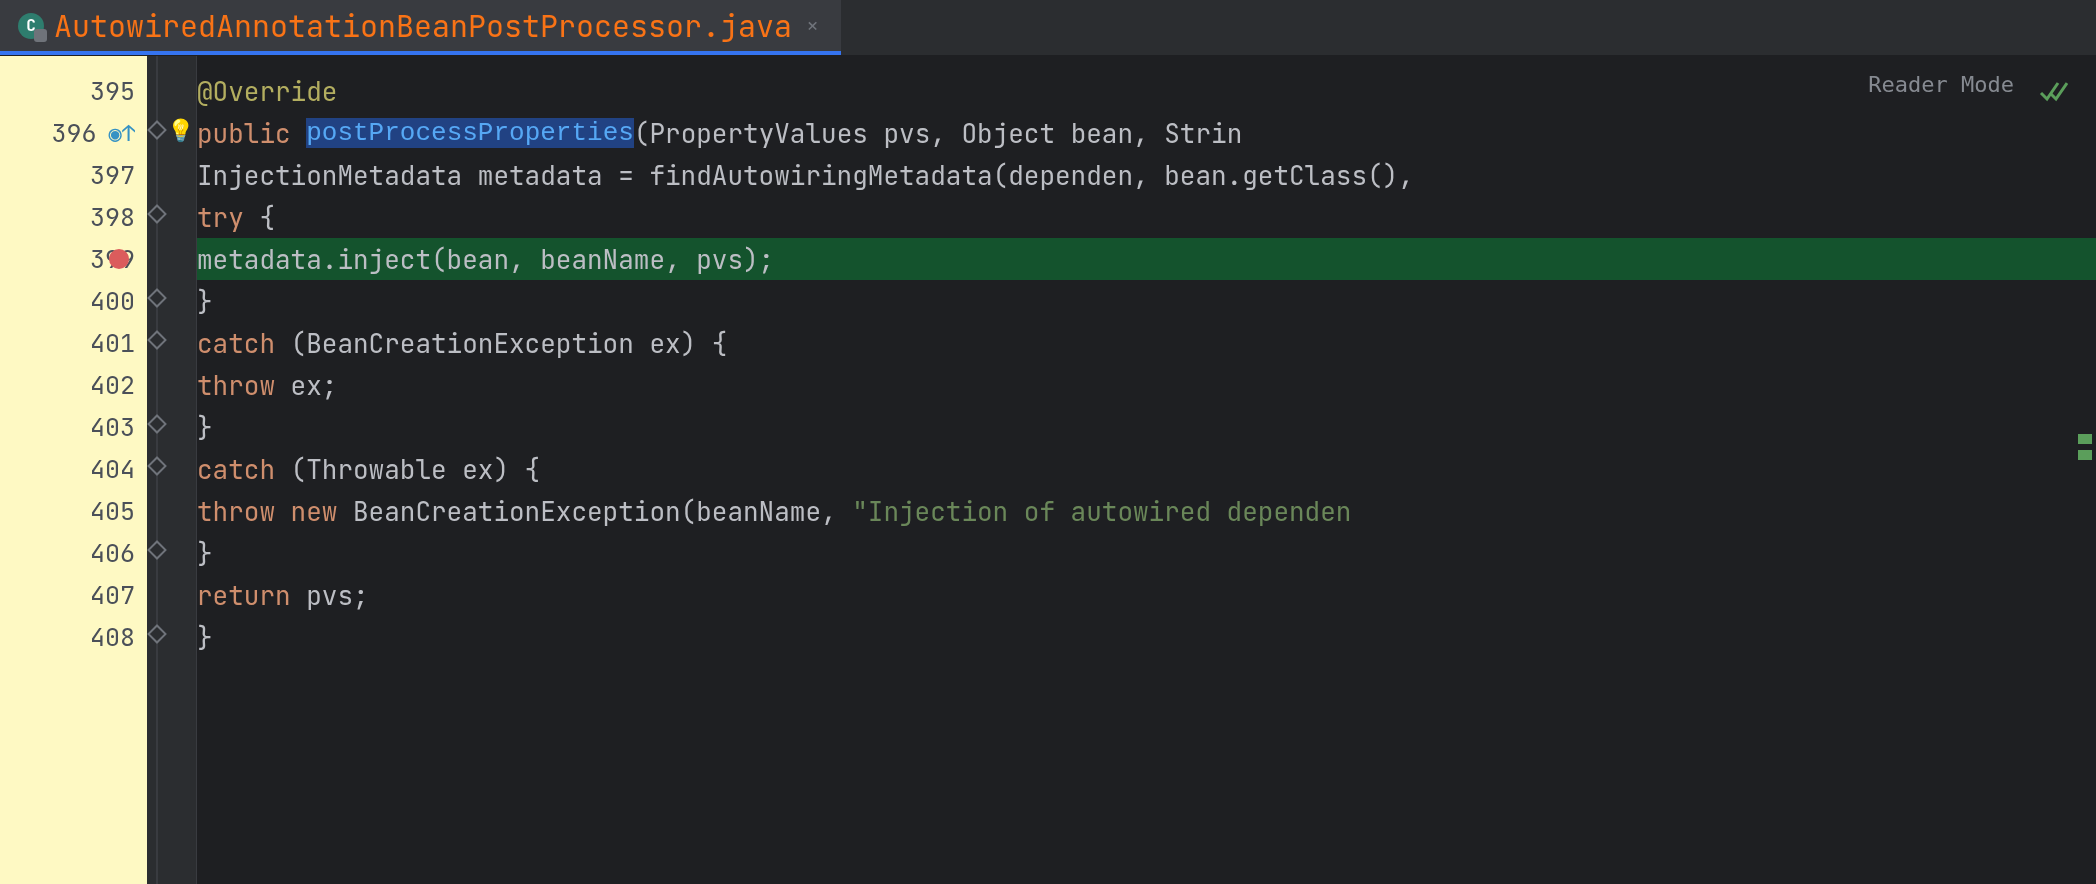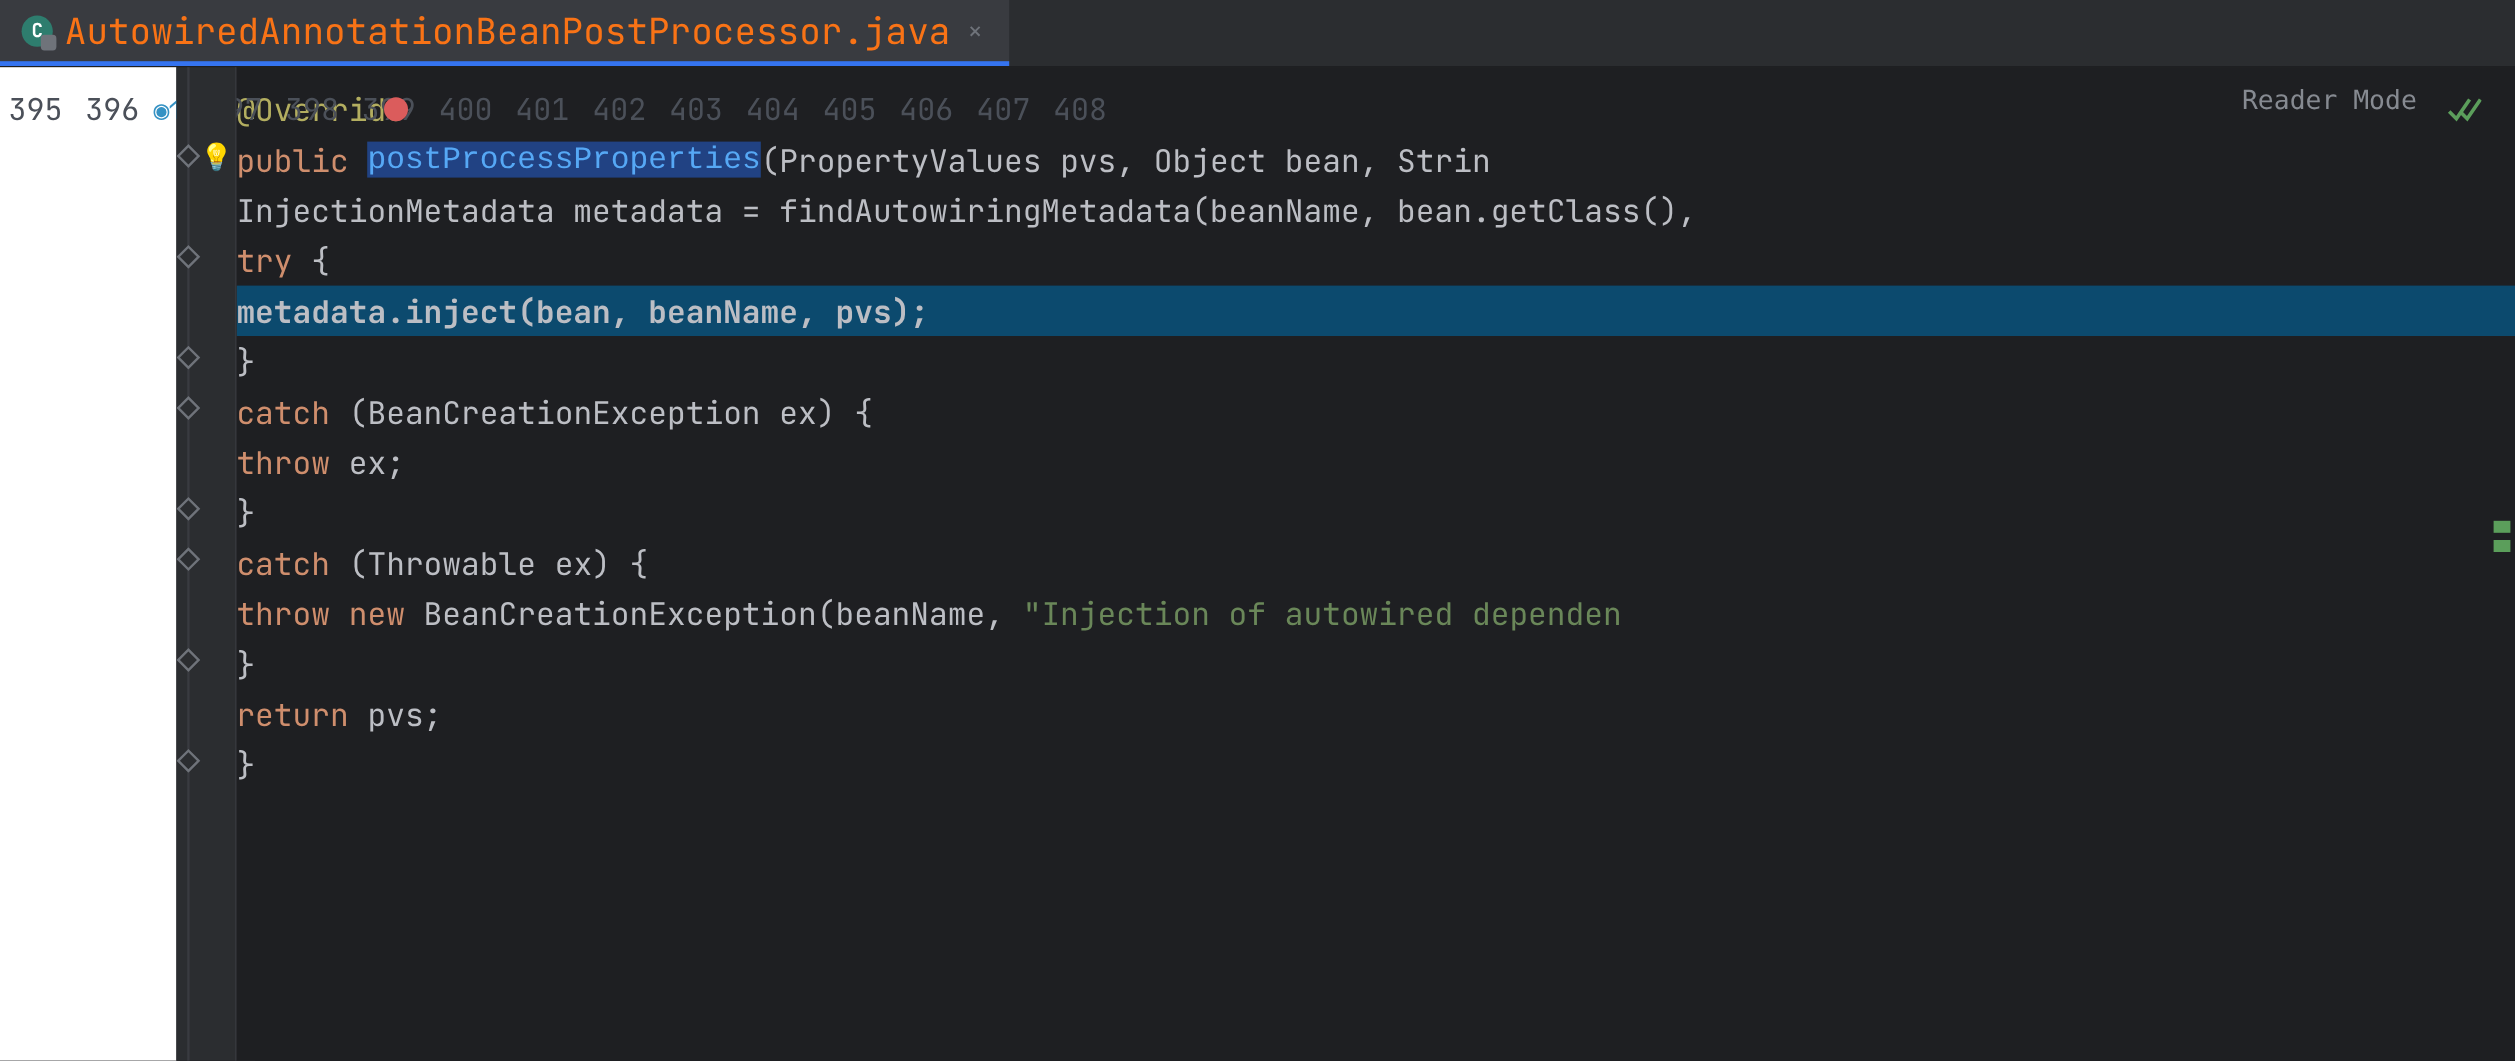--- a/index.html
+++ b/index.html
@@ -61,22 +61,22 @@
     cursor: pointer;
     padding: 0 4px;
   }
   .code-area {
     display: flex;
     flex: 1;
     position: relative;
   }
   .gutter {
     display: flex;
-    flex-direction: row;
-    background: #ffffff;
+    flex-direction: column;
+    background: #fef9c3;
     padding-top: 14px;
     width: 147px;
     flex-shrink: 0;
   }
   .gutter-row {
     display: flex;
     align-items: center;
     justify-content: flex-end;
     height: 42px;
     padding-right: 12px;
@@ -127,21 +127,21 @@
     flex: 1;
     padding-top: 14px;
     overflow: hidden;
   }
   .code-line {
     height: 42px;
     display: flex;
     align-items: center;
     white-space: pre;
   }
-  .code-line.bp-line { background: #0c4a6e; font-weight: bold; }
+  .code-line.bp-line { background: #14532d; }
   .hl-kw { color: #cf8e6d; }
   .hl-ann { color: #b3ae60; }
   .hl-id { color: #bcbec4; }
   .hl-method-decl { color: #56a8f5; background: #214283; font-family: Liberation Mono, monospace; }
   .hl-method { color: #bcbec4; }
   .hl-str { color: #6a8759; }
   .bulb {
     position: absolute;
     left: 167px;
     top: 60px;
@@ -263,21 +263,21 @@
       <div class="fold-marker" style="top:277px"></div>
       <div class="fold-marker" style="top:361px"></div>
       <div class="fold-marker" style="top:403px"></div>
       <div class="fold-marker" style="top:487px"></div>
       <div class="fold-marker" style="top:571px"></div>
     </div>
 
     <div class="code-content">
       <div class="code-line">    <span class="hl-ann">@Override</span></div>
       <div class="code-line">    <span class="hl-kw">public </span><span class="hl-method-decl">postProcessProperties</span><span class="hl-id">(PropertyValues pvs, Object bean, Strin</span></div>
-      <div class="code-line">        <span class="hl-id">InjectionMetadata metadata = </span><span class="hl-method">findAutowiringMetadata</span><span class="hl-id">(beanName, bean.getClass(),</span></div>
+      <div class="code-line">        <span class="hl-id">InjectionMetadata metadata = </span><span class="hl-method">findAutowiringMetadata</span><span class="hl-id">(dependen, bean.getClass(),</span></div>
       <div class="code-line">        <span class="hl-kw">try</span><span class="hl-id"> {</span></div>
       <div class="code-line bp-line">            <span class="hl-id">metadata.inject(bean, beanName, pvs);</span></div>
       <div class="code-line">        <span class="hl-id">}</span></div>
       <div class="code-line">        <span class="hl-kw">catch</span><span class="hl-id"> (BeanCreationException ex) {</span></div>
       <div class="code-line">            <span class="hl-kw">throw</span><span class="hl-id"> ex;</span></div>
       <div class="code-line">        <span class="hl-id">}</span></div>
       <div class="code-line">        <span class="hl-kw">catch</span><span class="hl-id"> (Throwable ex) {</span></div>
       <div class="code-line">            <span class="hl-kw">throw </span><span class="hl-kw">new </span><span class="hl-id">BeanCreationException(beanName, </span><span class="hl-str">"Injection of autowired dependen</span></div>
       <div class="code-line">        <span class="hl-id">}</span></div>
       <div class="code-line">        <span class="hl-kw">return</span><span class="hl-id"> pvs;</span></div>

